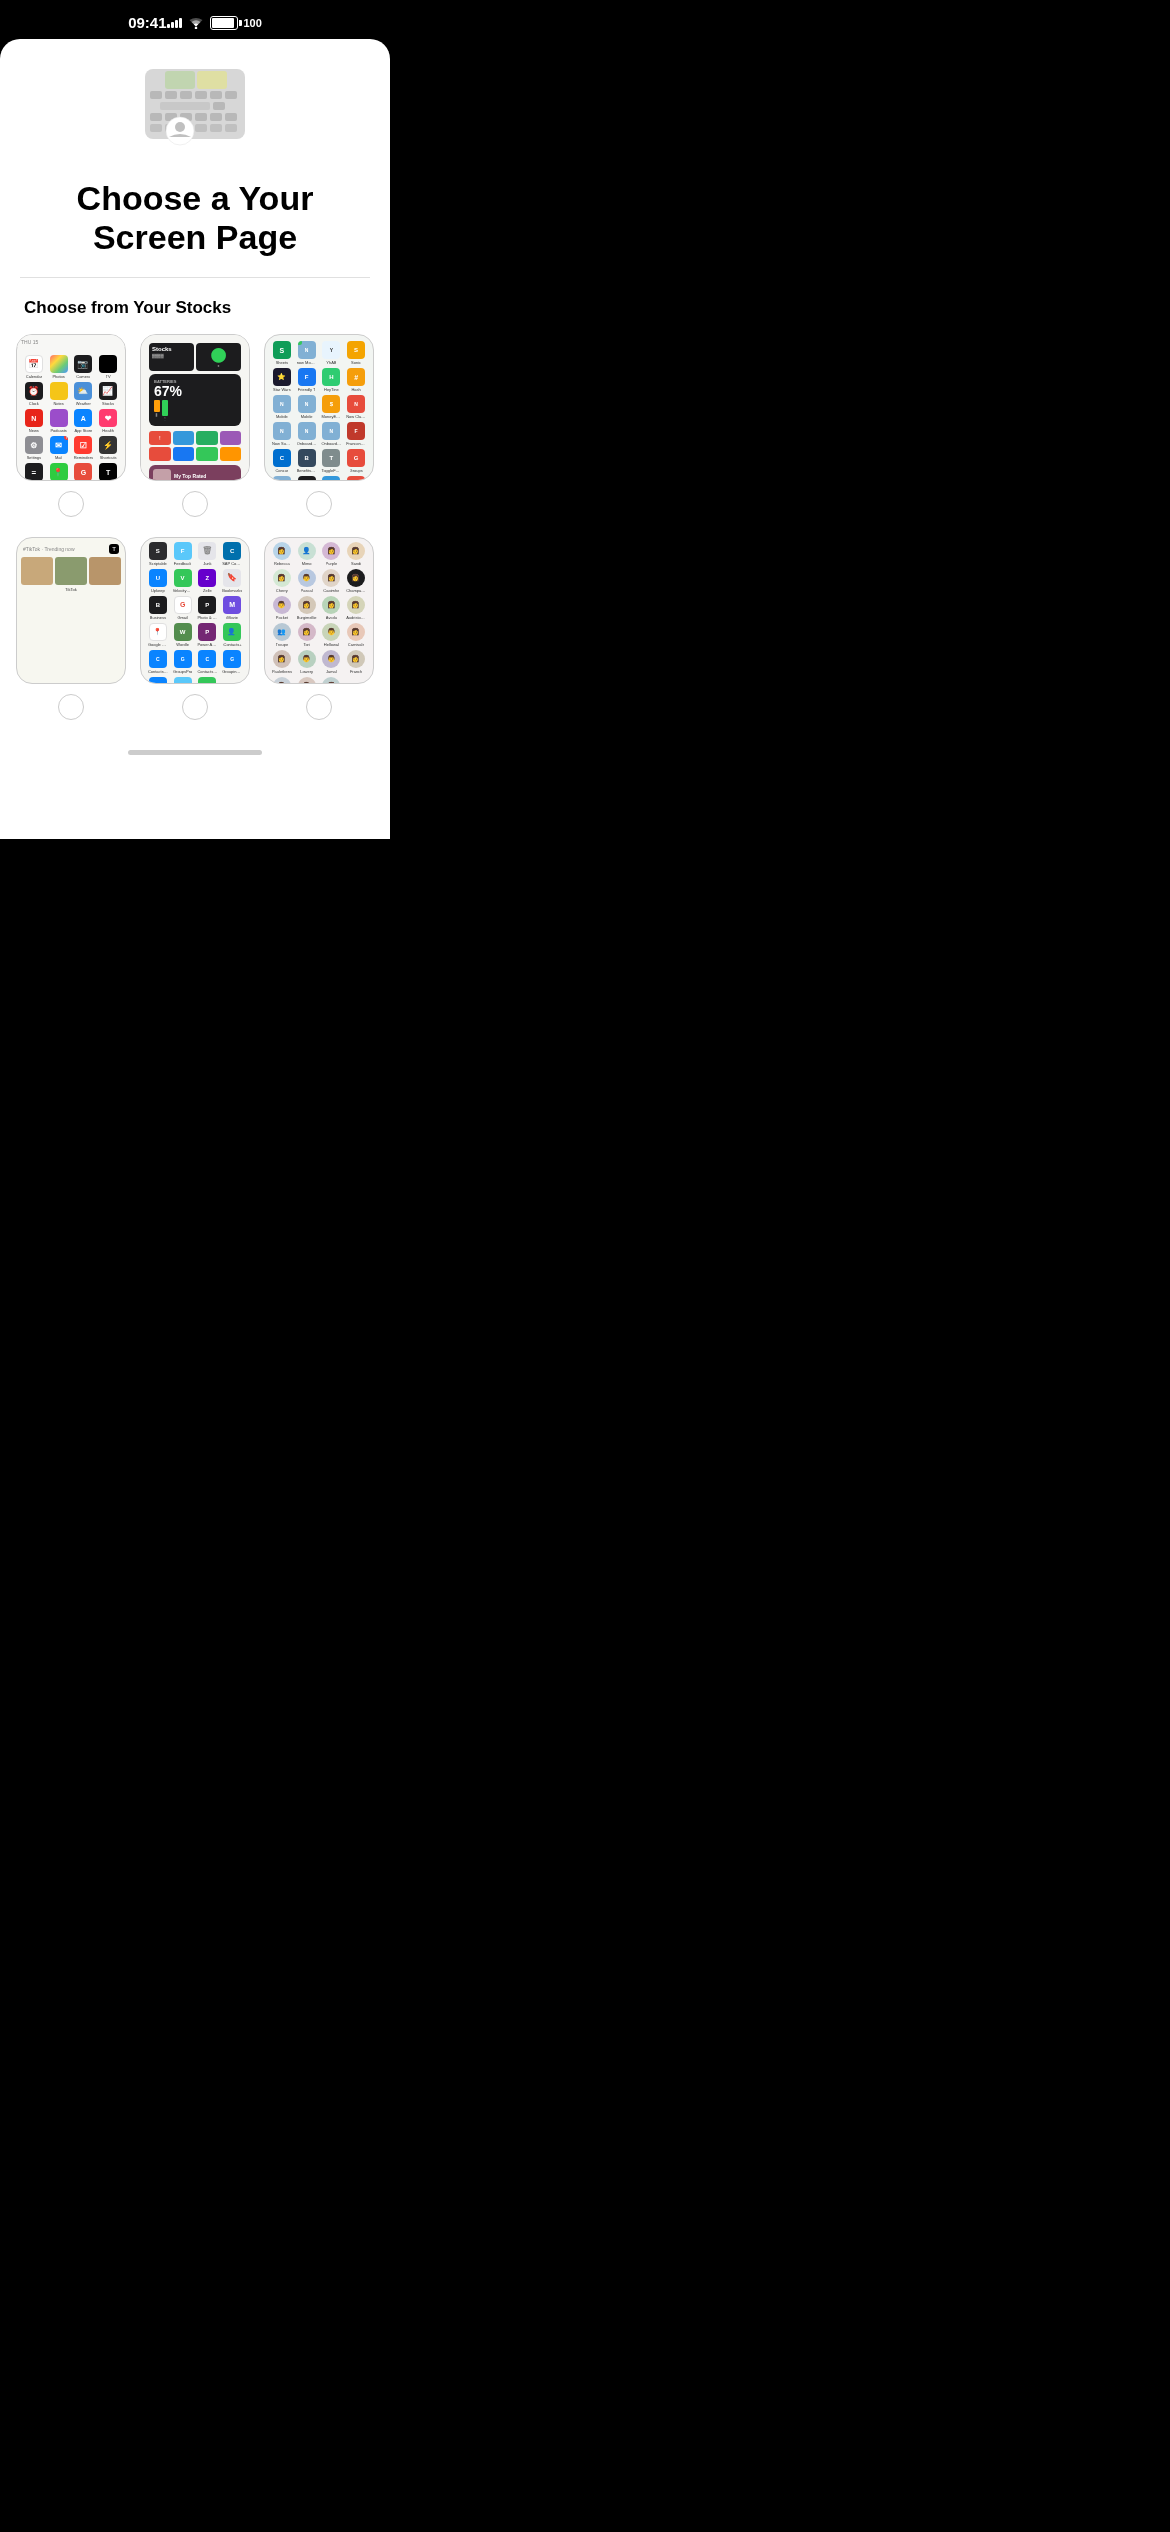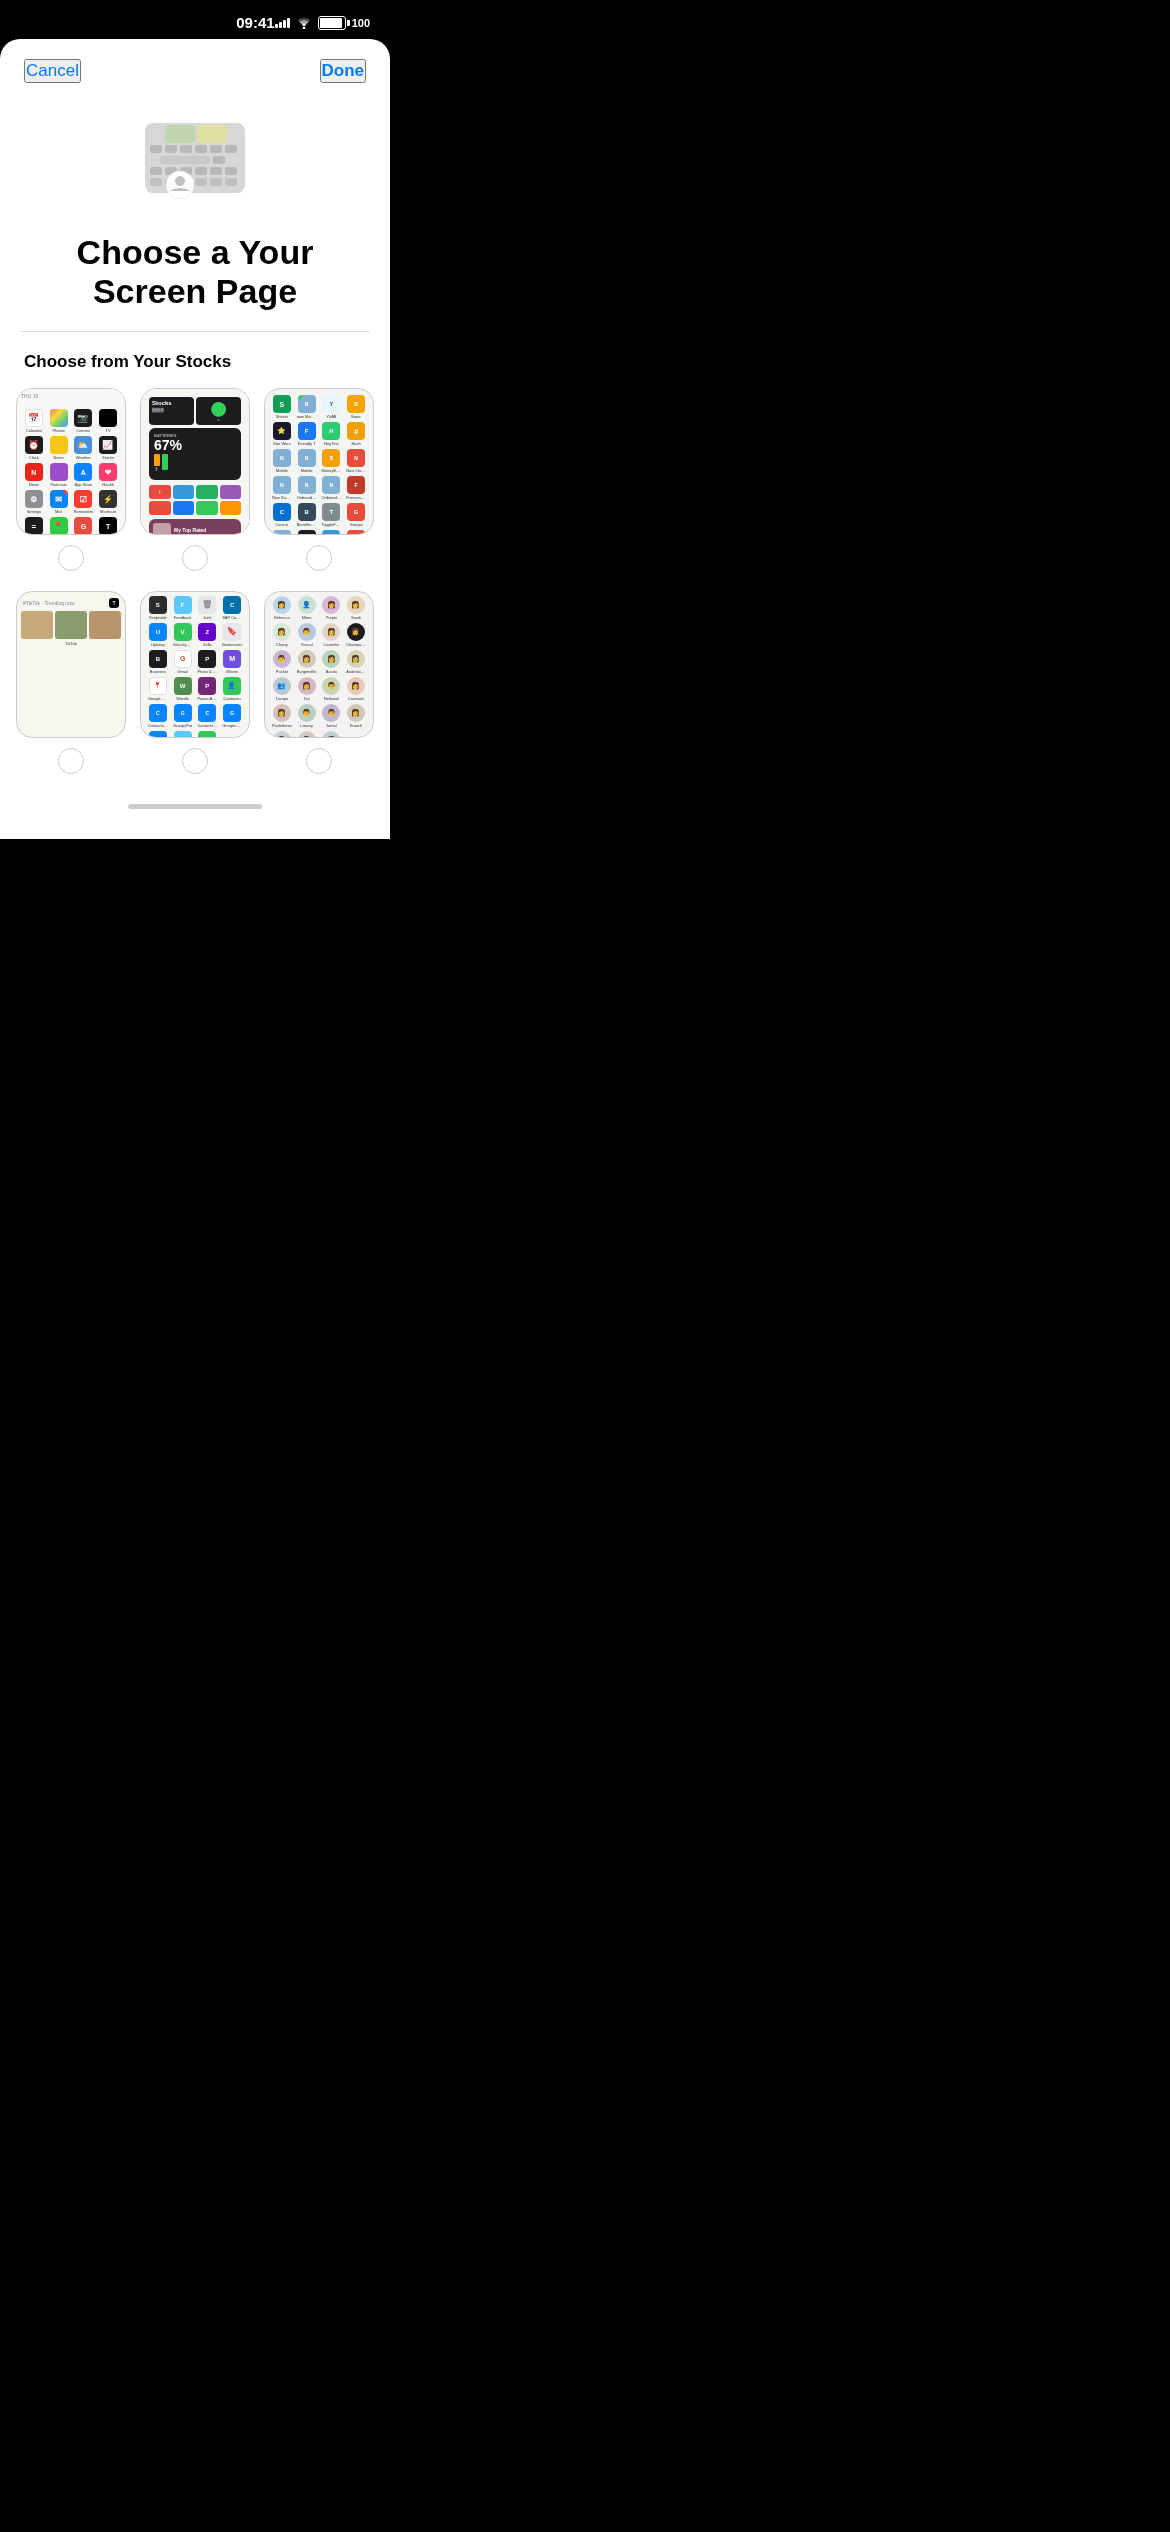--- a/index.html
+++ b/index.html
@@ -8,21 +8,21 @@
       width: 390px;
       min-height: 844px;
       background: #000;
       font-family: -apple-system, 'SF Pro Display', 'Helvetica Neue', sans-serif;
       overflow-x: hidden;
     }
     .status-bar {
       background: #000;
       color: #fff;
       display: flex;
-      justify-content: flex-end;
+      justify-content: center;
       align-items: center;
       padding: 14px 20px 8px;
       font-size: 15px;
       font-weight: 600;
     }
     .status-right { display: flex; align-items: center; gap: 6px; font-size: 13px; }
     .battery-icon {
       border: 1.5px solid #fff;
       border-radius: 3px;
       width: 28px; height: 14px;
@@ -184,24 +184,20 @@
     </svg>
     <div class="battery-icon">
       <div class="battery-fill"></div>
     </div>
     <span style="font-size:11px">100</span>
   </div>
 </div>
 
 <div class="main-sheet">
 
-  <div class="top-bar">
-    <button class="top-bar-btn">Cancel</button>
-    <button class="top-bar-btn done">Done</button>
-  </div>
 
   <div class="icon-area">
     <svg width="130" height="110" viewBox="0 0 130 110">
 
       <rect x="15" y="20" width="100" height="70" rx="8" fill="#d0d0d0" opacity="0.85"></rect>
 
       <rect x="35" y="22" width="30" height="18" rx="3" fill="#b8d4a0" opacity="0.7"></rect>
       <rect x="67" y="22" width="30" height="18" rx="3" fill="#e8e870" opacity="0.5"></rect>
 
       <rect x="20" y="42" width="12" height="8" rx="2" fill="#b8b8b8"></rect>

